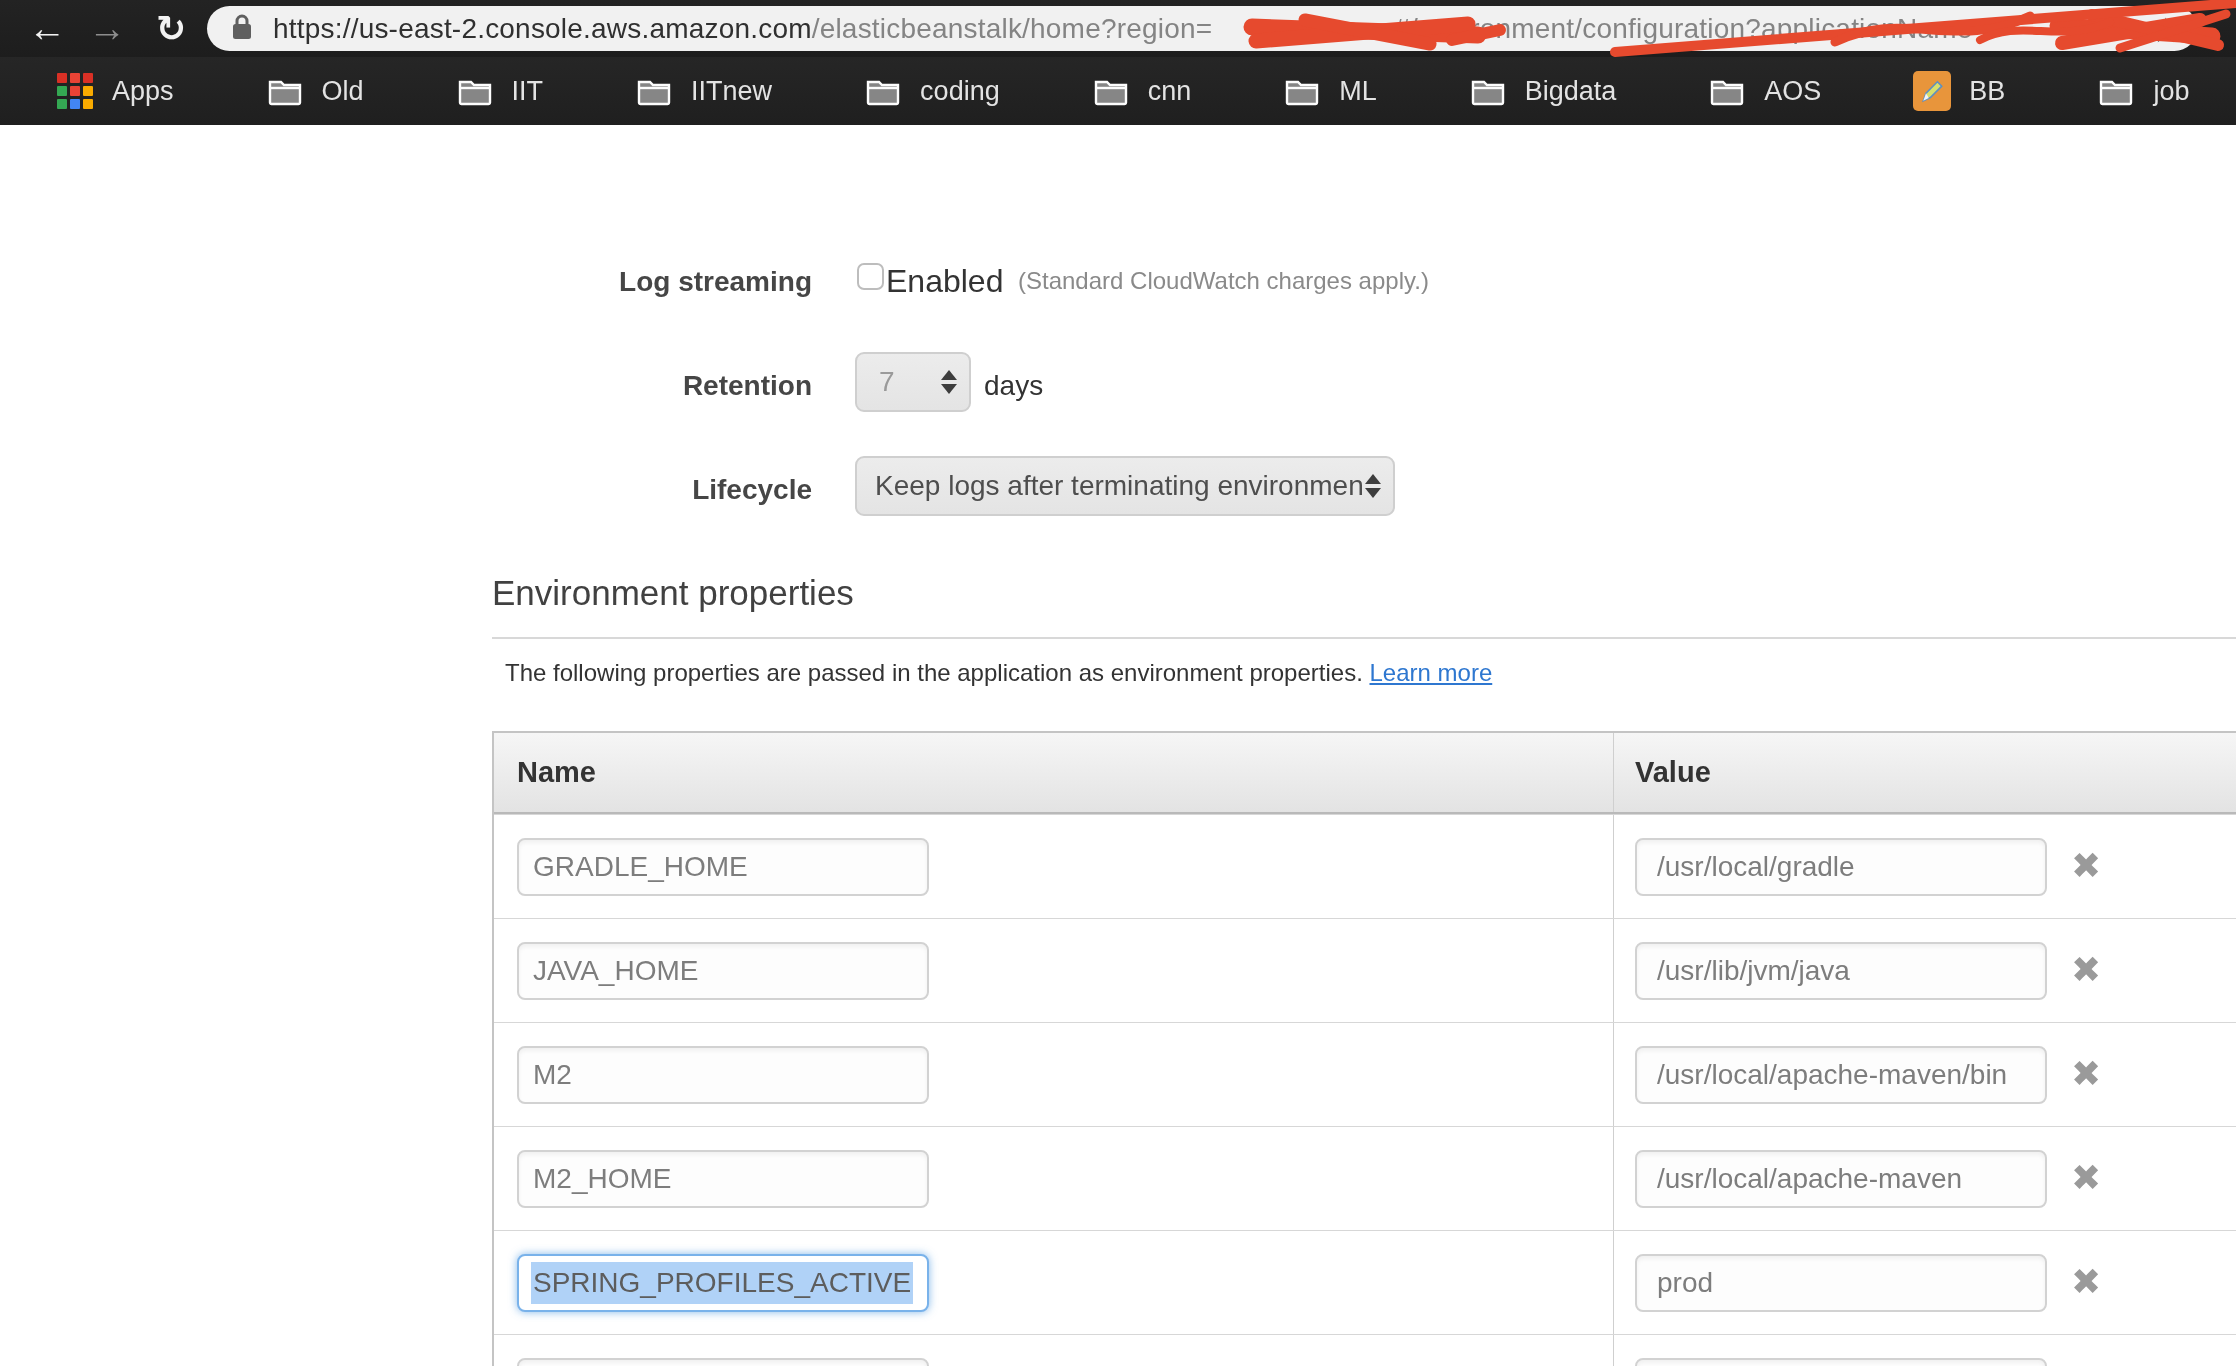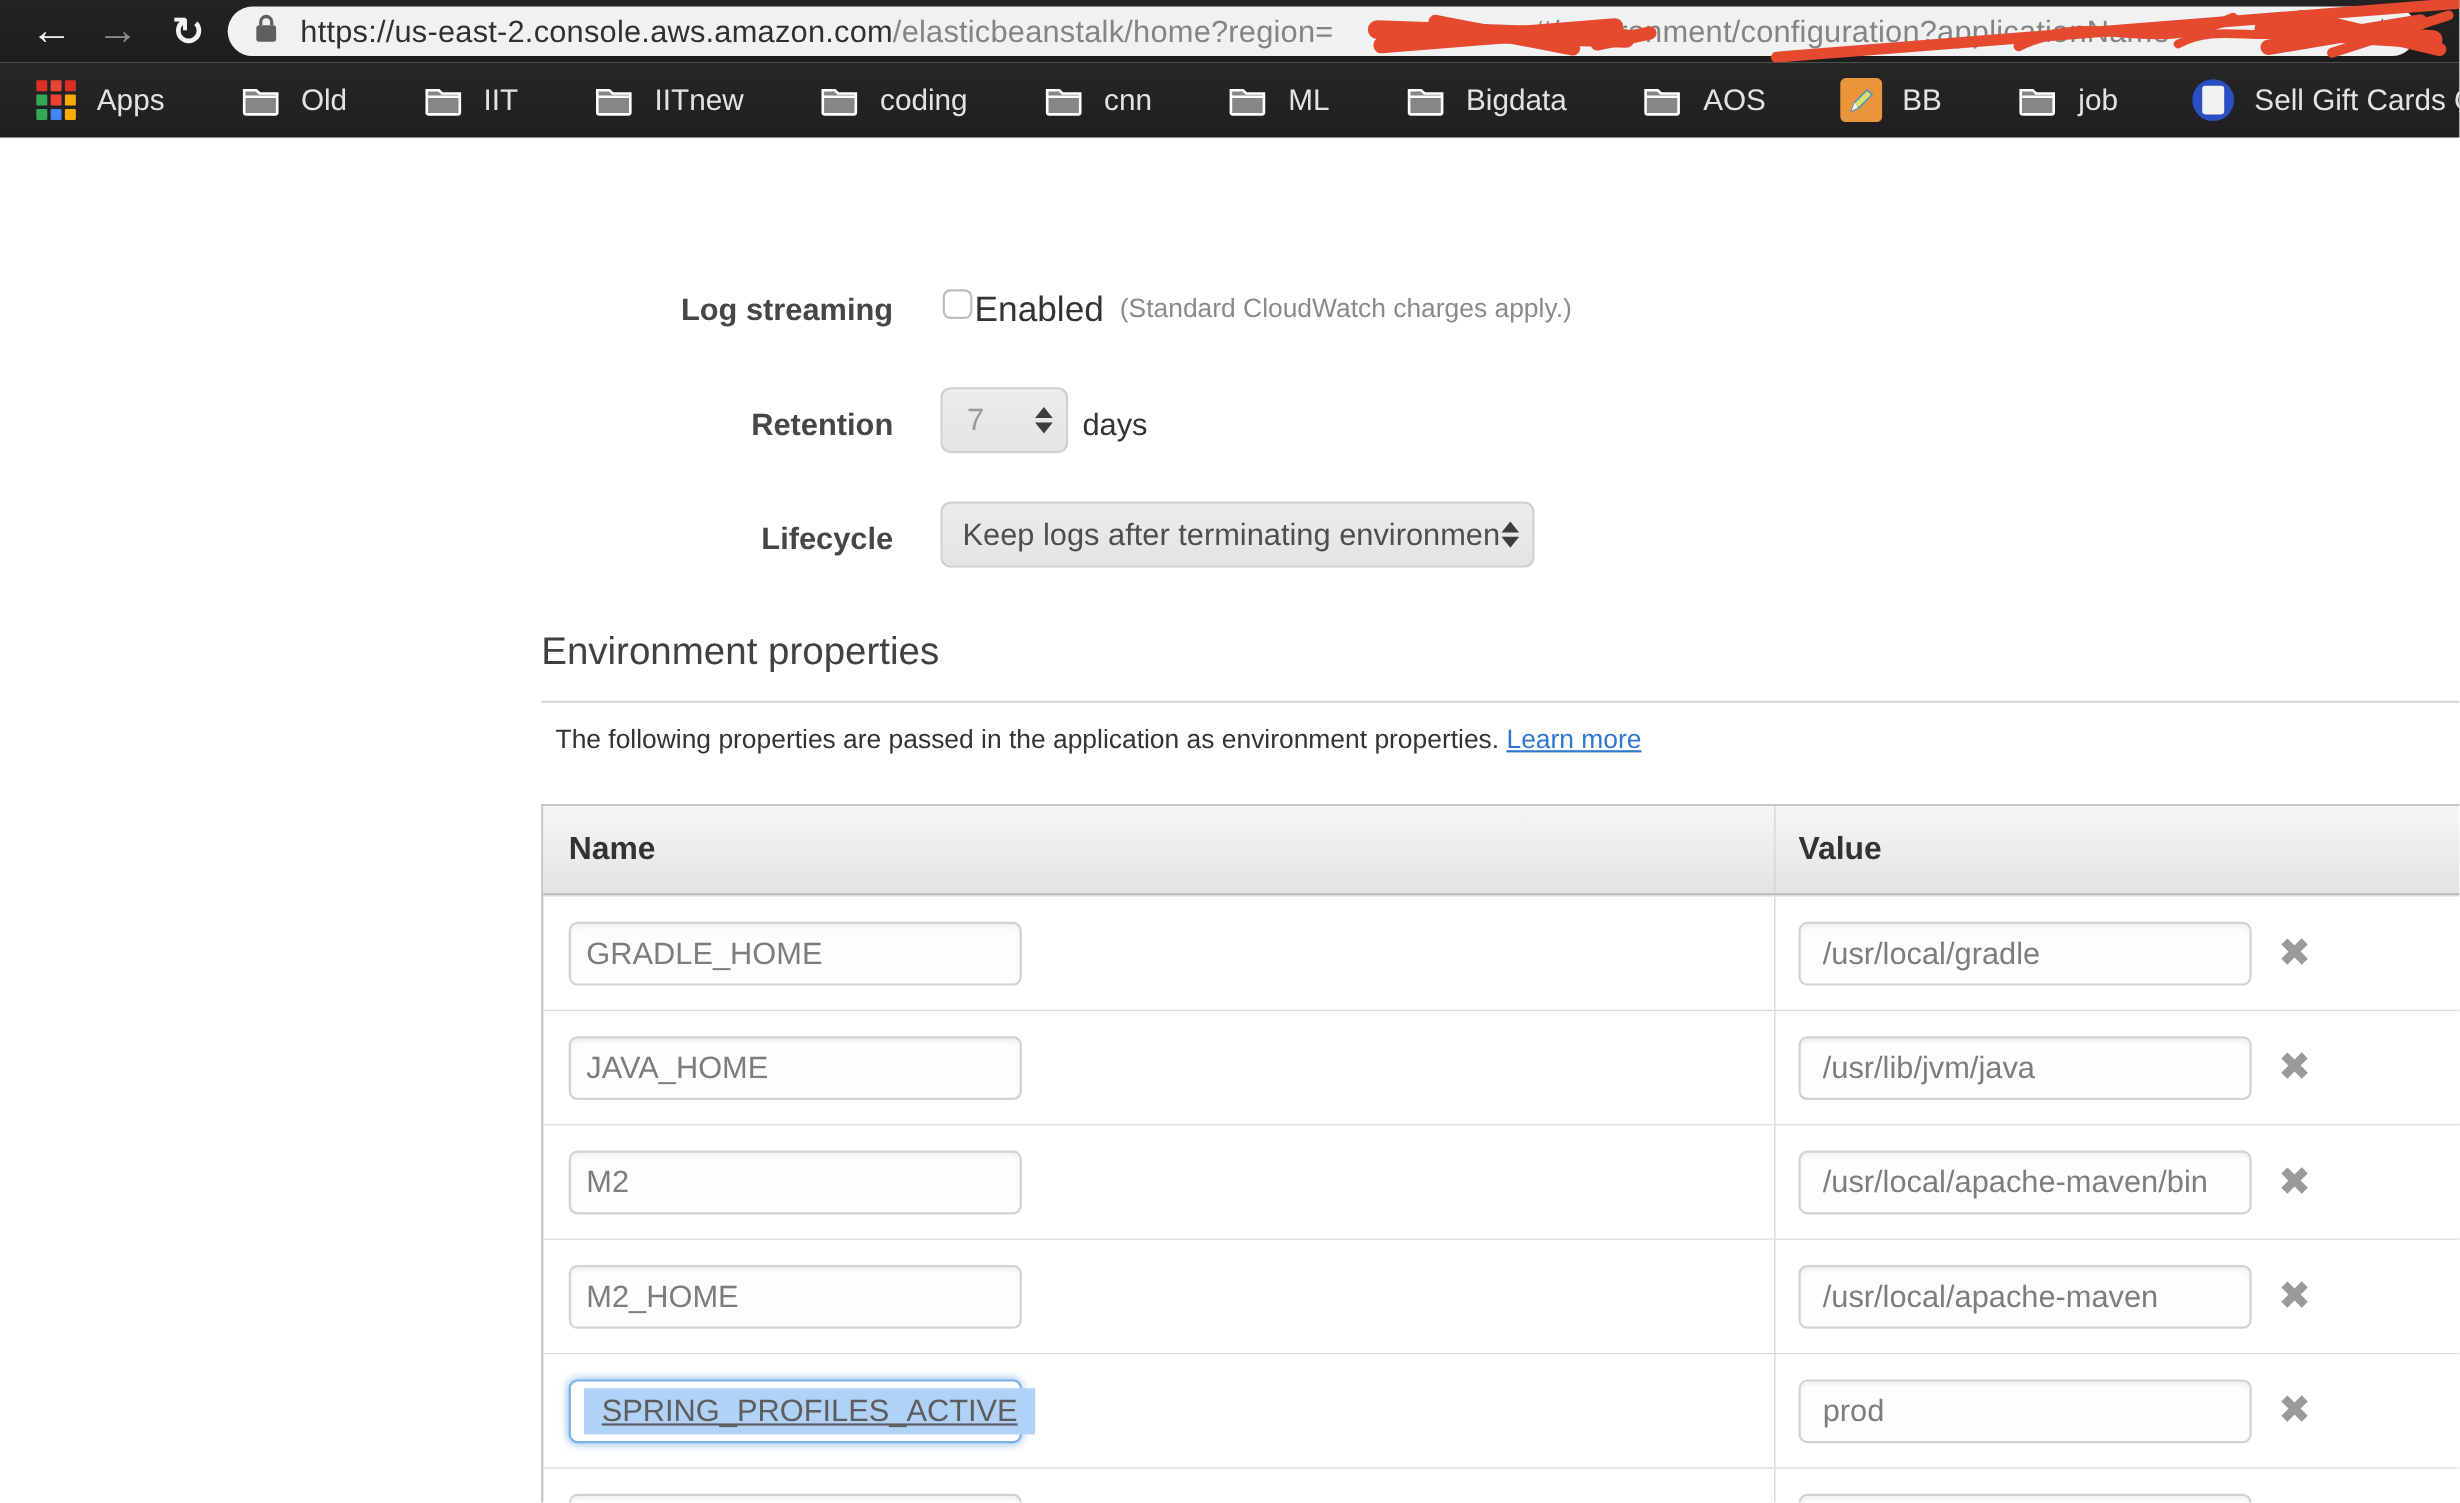--- a/index.html
+++ b/index.html
@@ -20,21 +20,21 @@
   .url-text { margin-left:18px; font-size:28px; white-space:nowrap; color:#303030; letter-spacing:.2px; }
   .url-dim { color:#848484; }
   .url-gap-a { display:inline-block; width:182px; }
   .url-gap-b { display:inline-block; width:120px; }
   .star { position:absolute; right:16px; top:4px; font-size:34px; color:#5a5a5a; }
   .scribble-svg { position:absolute; left:0; top:0; z-index:9; pointer-events:none; }
 
   
   .bookmarks { position:absolute; left:0; top:57px; width:2236px; height:68px;
                background:linear-gradient(#262626,#1f1f1f); display:flex; align-items:center;
-               padding-left:32px; gap:68px; z-index:5; white-space:nowrap; }
+               padding-left:56px; gap:92px; z-index:5; white-space:nowrap; }
   .bm-item { display:flex; align-items:center; gap:18px; color:#e3e3e3; font-size:27px; }
   .bm-icon { width:38px; height:34px; display:flex; align-items:center; justify-content:center; flex:0 0 auto; }
   .apps-grid { display:grid; grid-template-columns:repeat(3,10px); grid-template-rows:repeat(3,10px); gap:3px; }
   .apps-grid i { display:block; width:10px; height:10px; border-radius:1px; }
   .sq-bb { width:40px; height:40px; background:#e8953b; border-radius:5px; display:flex; align-items:center; justify-content:center; }
   .circ-gift { width:38px; height:38px; background:#2b4ec0; border-radius:50%; display:flex; align-items:center; justify-content:center; }
   .gift-card { width:20px; height:26px; background:#f2f2f2; border-radius:3px; }
 
   
   .content { position:absolute; left:0; top:125px; width:2236px; height:1241px; background:#fff; }
@@ -78,21 +78,21 @@
   .col-div { position:absolute; left:1119px; top:0; bottom:0; width:1px; background:#cfcfcf; }
   .cell-input { position:absolute; top:23px; height:58px; width:412px; border:2px solid #d2d2d2; border-radius:8px;
                 background:#fdfdfd; box-shadow:inset 0 3px 4px rgba(0,0,0,.05); font-size:28px; color:#7d7d7d;
                 padding:0 14px; font-family:"Liberation Sans","DejaVu Sans",sans-serif; }
   .name-input { left:23px; }
   .value-input { left:1141px;padding-left:20px; }
   .x-pos { position:absolute; left:1577px; top:30px; font-size:36px; font-weight:bold; color:#9a9a9a; }
   .focused-input { position:absolute; left:23px; top:23px; height:58px; width:412px; border:2px solid #79b2ea;
                    border-radius:8px; background:#fff; box-shadow:0 0 8px rgba(92,162,227,.75);
                    display:flex; align-items:center; padding:0 12px; font-size:28px; color:#5d5d5d; }
-  .sel-highlight { background:#b0d2f7; padding:5px 16px; white-space:nowrap;text-decoration:underline; }
+  .sel-highlight { background:#b0d2f7; padding:5px 2px; white-space:nowrap; }
 </style>
 </head>
 <body>
 
 <div class="topbar">
   <div class="nav-btn back">←</div>
   <div class="nav-btn fwd">→</div>
   <div class="nav-btn reload">↻</div>
 
   <div class="url-pill">

